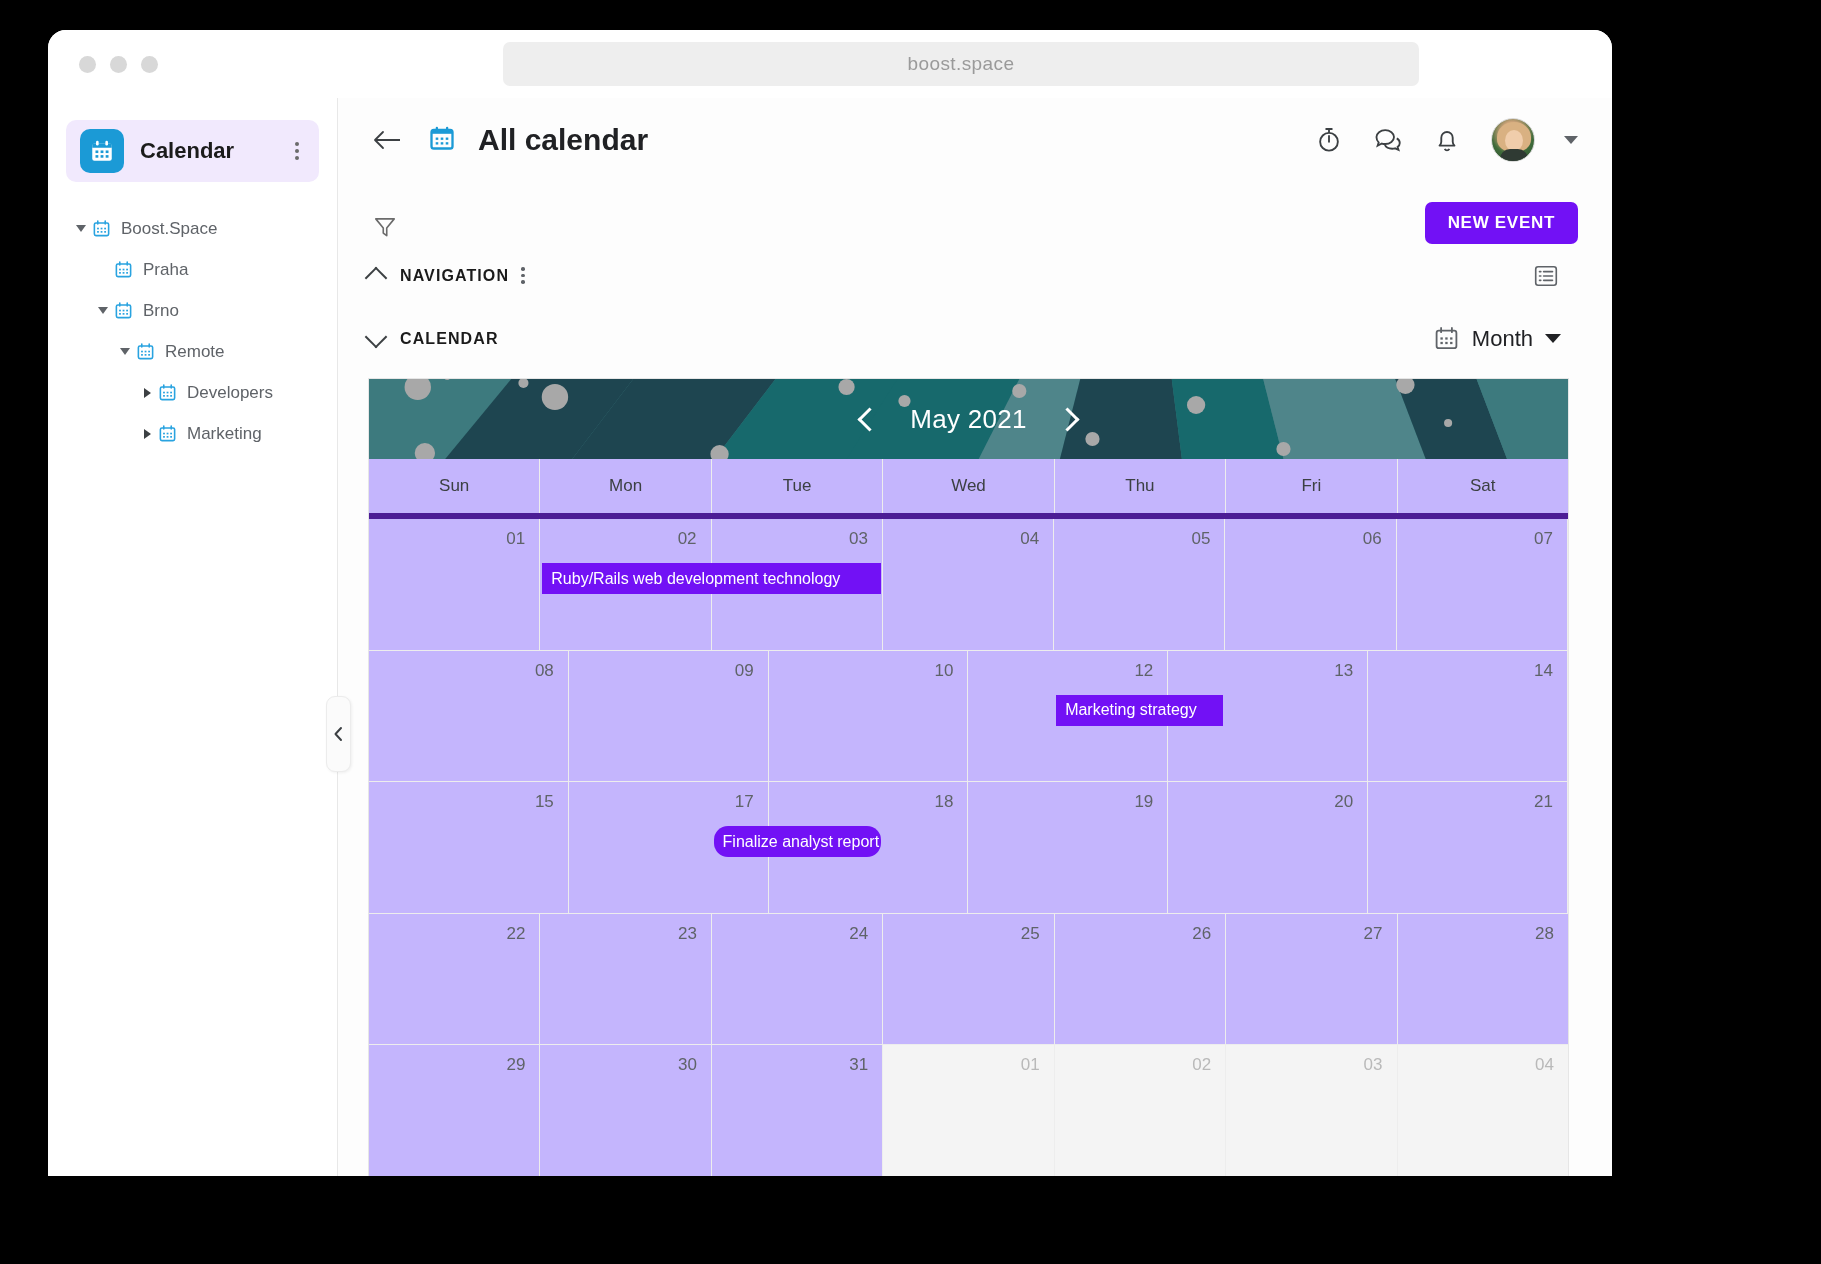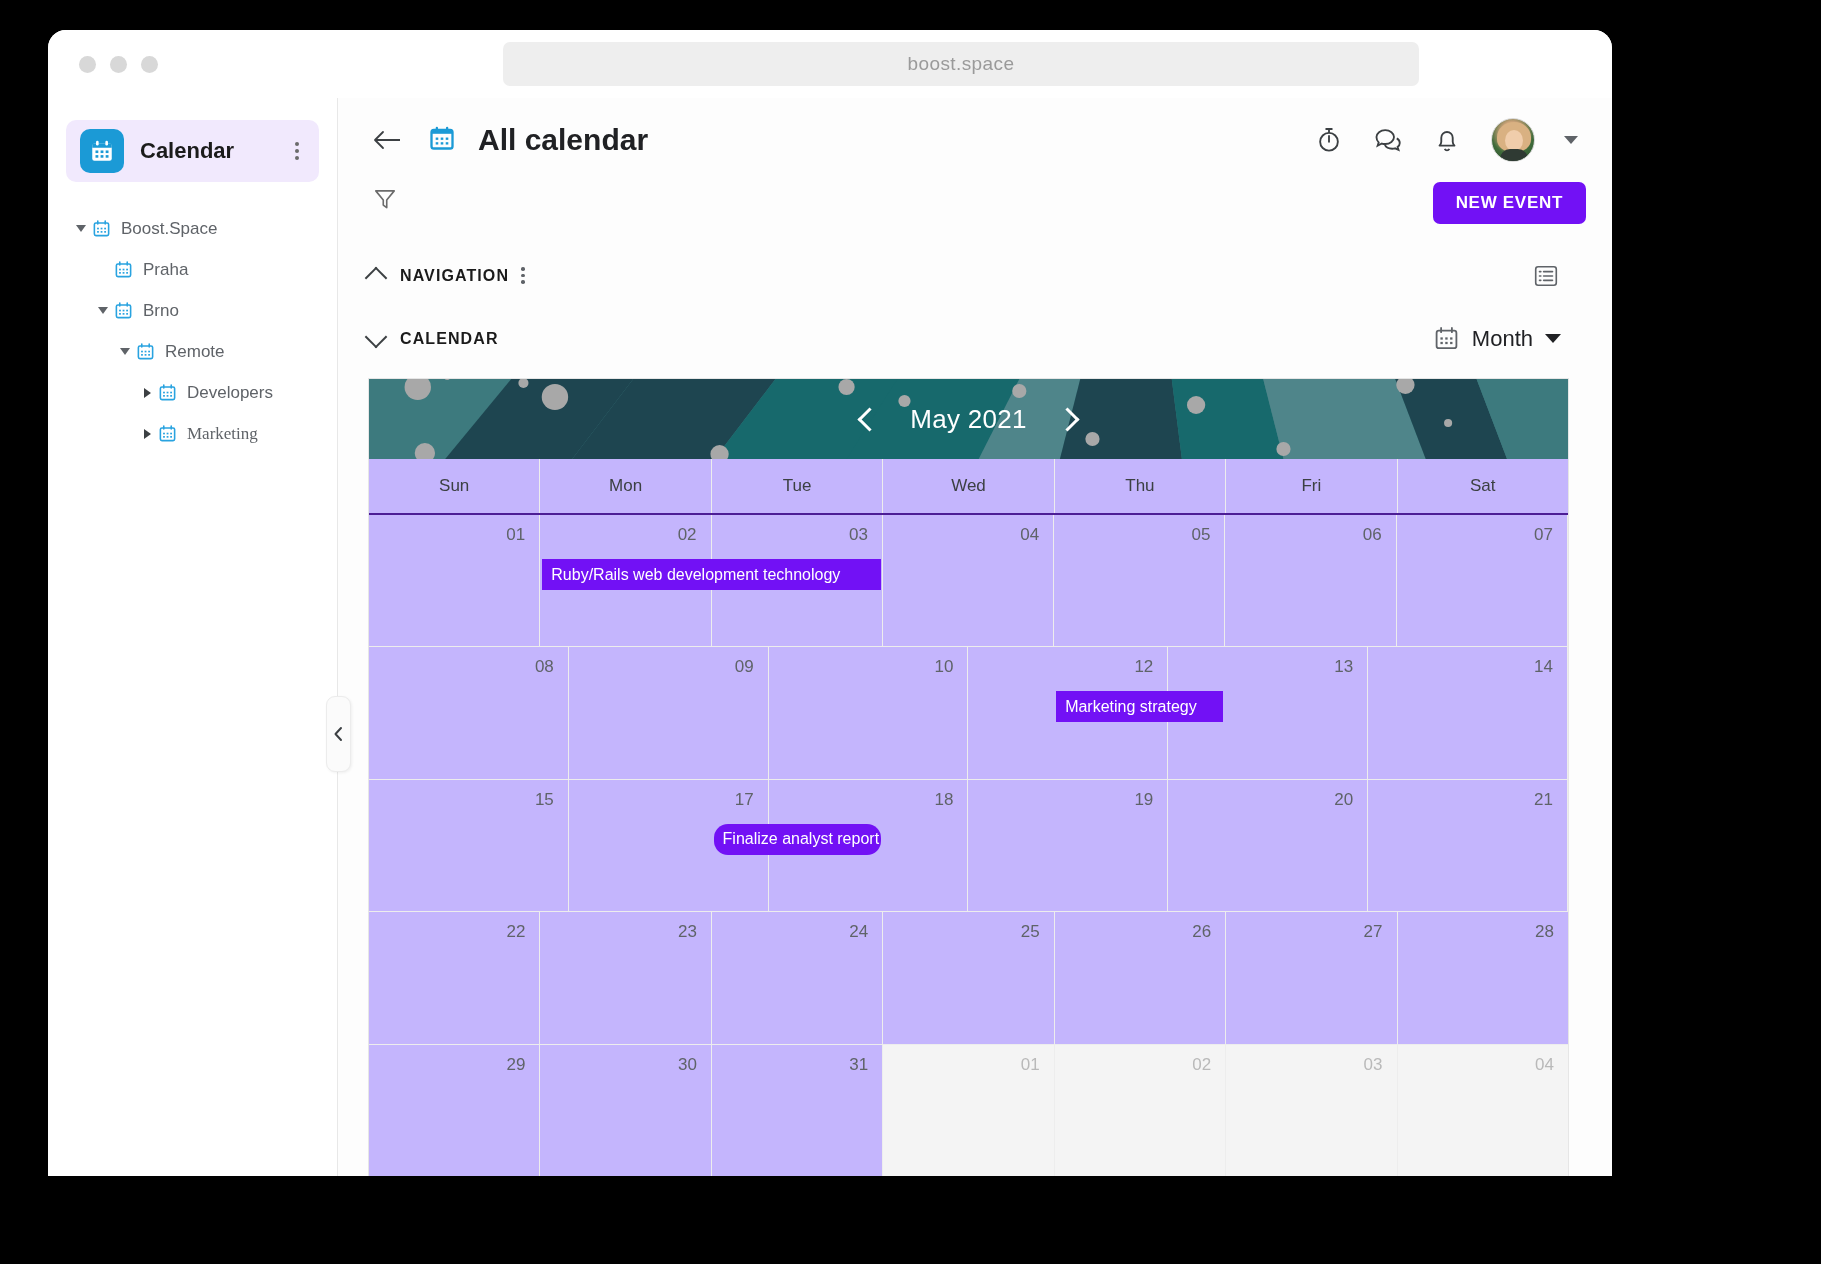--- a/index.html
+++ b/index.html
@@ -111,22 +111,22 @@
     background: radial-gradient(circle at 48% 34%, #e8c9a6 0 22%, #caa178 24% 33%, #3f6b3a 60%, #2c5230 100%);
     border: 1px solid #d9d9d9; overflow: hidden; position: relative;
   }
   .avatar .hair { position:absolute; left:5px; top:3px; width:34px; height:30px; border-radius:50% 50% 42% 42%; background:#d9b182; }
   .avatar .face { position:absolute; left:13px; top:11px; width:18px; height:21px; border-radius:50%; background:#f0cdab; }
   .avatar .body { position:absolute; left:8px; bottom:0; width:28px; height:12px; border-radius:10px 10px 0 0; background:#2f3a33; }
   .chev-small { width: 0; height: 0; border-left: 7px solid transparent; border-right: 7px solid transparent; border-top: 8px solid #5f6368; }
 
   .toolbar-row {
     height: 62px;
-    display: flex; align-items: flex-start;
-    padding: 0 26px 0 30px;
+    display: flex; align-items: flex-end;
+    padding: 0 34px 0 30px;
   }
   .filter-icon { width: 34px; height: 34px; display:flex; align-items:center; justify-content:center; }
   .new-event-btn {
     margin-left: auto;
     background: #7211f5;
     color: #ffffff;
     border: none;
     border-radius: 7px;
     height: 42px;
     padding: 0 23px;
@@ -176,21 +176,21 @@
   .banner svg { position: absolute; inset: 0; width: 100%; height: 100%; }
   .banner-nav {
     position: relative; z-index: 2;
     display: flex; align-items: center; gap: 32px;
   }
   .banner-title { font-size: 26px; color: #ffffff; font-weight: 400; letter-spacing: .3px; }
   .nav-chev { width: 17px; height: 17px; border-top: 3px solid #fff; border-right: 3px solid #fff; cursor: pointer; }
   .nav-prev { transform: rotate(-135deg); }
   .nav-next { transform: rotate(45deg); }
 
-  .dow-row { display: flex; border-bottom: 2px solid #4c1d95; align-items: center; }
+  .dow-row { display: flex; border-bottom: 6px solid #4c1d95; align-items: center; }
   .dow {
     flex: 1; text-align: center;
     padding: 17px 0;
     font-size: 17px; color: #3c4043;
     border-right: 1px solid #ededed;
   }
   .dow:last-child { border-right: none; }
 
   .weeks { flex: 1; display: flex; flex-direction: column; }
   .week { flex: 1; display: flex; position: relative; border-bottom: 1px solid #ededed; min-height: 130px; }
@@ -361,21 +361,21 @@
                   <rect x="10.9" y="11" width="2.3" height="2.1"></rect>
                   <rect x="15.4" y="11" width="2.3" height="2.1"></rect>
     <rect x="6.4" y="15.2" width="2.3" height="2.1"></rect>
                   <rect x="10.9" y="15.2" width="2.3" height="2.1"></rect>
                   <rect x="15.4" y="15.2" width="2.3" height="2.1"></rect>
   </g>
               </svg>
             </span>
             <span class="tree-label">Developers</span>
           </div>
-          <div class="tree-item" style="padding-left: 88px; font-family: Liberation Serif, serif;">
+          <div class="tree-item" style="padding-left: 88px;">
             <span class="tw">
               <i class="caret-r"></i>
             </span>
             <span style="display:flex">
               <svg class="cal-mini" width="19" height="19" viewBox="0 0 24 24" fill="none" stroke="#29a3e0" stroke-width="2">
   <rect x="3" y="5" width="18" height="16" rx="2"></rect>
   <line x1="7.3" y1="2.6" x2="7.3" y2="6.2" stroke-linecap="round"></line>
   <line x1="16.7" y1="2.6" x2="16.7" y2="6.2" stroke-linecap="round"></line>
   <g fill="#29a3e0" stroke="none">
     <rect x="6.4" y="11" width="2.3" height="2.1"></rect>

